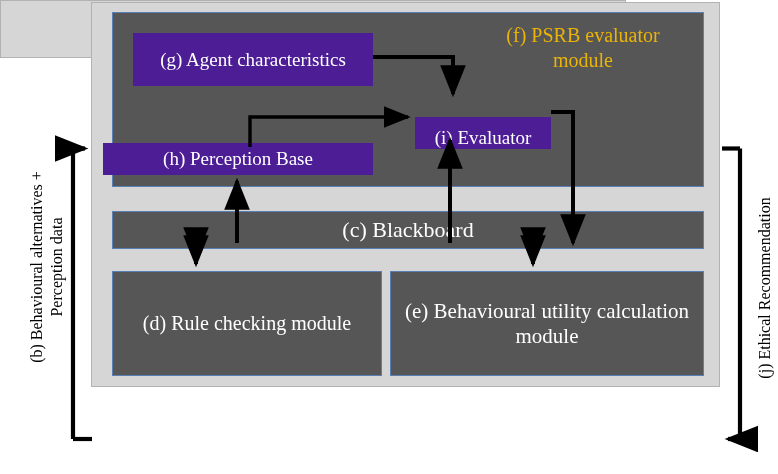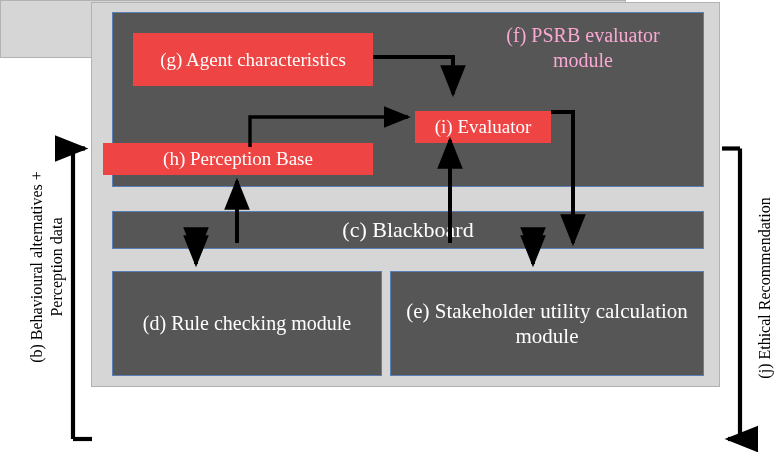--- a/index.html
+++ b/index.html
@@ -26,21 +26,21 @@
     box-sizing: border-box;
     color: #ffffff;
     display: flex;
     align-items: center;
     justify-content: center;
     text-align: center;
     line-height: 1.18;
   }
   .black-box {
     position: absolute;
-    background: #ef4444;
+    background: #4c1d95;
     color: #ffffff;
     display: flex;
     align-items: center;
     justify-content: center;
     text-align: center;
     box-sizing: border-box;
     line-height: 1.15;
   }
   .light-box {
     position: absolute;
@@ -63,21 +63,21 @@
     left: 112px;
     top: 12px;
     width: 592px;
     height: 175px;
   }
   #psrb-title {
     position: absolute;
     right: 14px;
     top: 10px;
     width: 212px;
-    color: #f9a8d4;
+    color: #eab308;
     font-size: 20px;
     line-height: 1.25;
   }
 
   
   #agent-characteristics {
     left: 133px;
     top: 33px;
     width: 240px;
     height: 53px;
@@ -85,24 +85,25 @@
   }
   #knowledge-base {
     left: 103px;
     top: 143px;
     width: 270px;
     height: 32px;
     font-size: 19px;
   }
   #evaluator {
     left: 415px;
-    top: 111px;
+    top: 117px;
     width: 136px;
     height: 32px;
     font-size: 19px;
+    align-items: flex-end;
   }
 
   
   #blackboard {
     left: 112px;
     top: 211px;
     width: 592px;
     height: 38px;
     font-size: 22px;
   }
@@ -197,21 +198,21 @@
 
   <div class="dark-box" id="blackboard">
     <span>(c) Blackboard</span>
   </div>
 
   <div class="dark-box" id="rule-checking">
     <span>(d) Rule checking module</span>
   </div>
 
   <div class="dark-box" id="stakeholder-utility">
-    <span>(e) Stakeholder utility calculation module</span>
+    <span>(e) Behavioural utility calculation module</span>
   </div>
 
   <div id="base-agent">
     <span>(a) Base agent</span>
   </div>
 
   <div class="side-label" id="label-left">(b) Behavioural alternatives +
 Perception data</div>
   <div class="side-label" id="label-right">(j) Ethical Recommendation</div>
 

